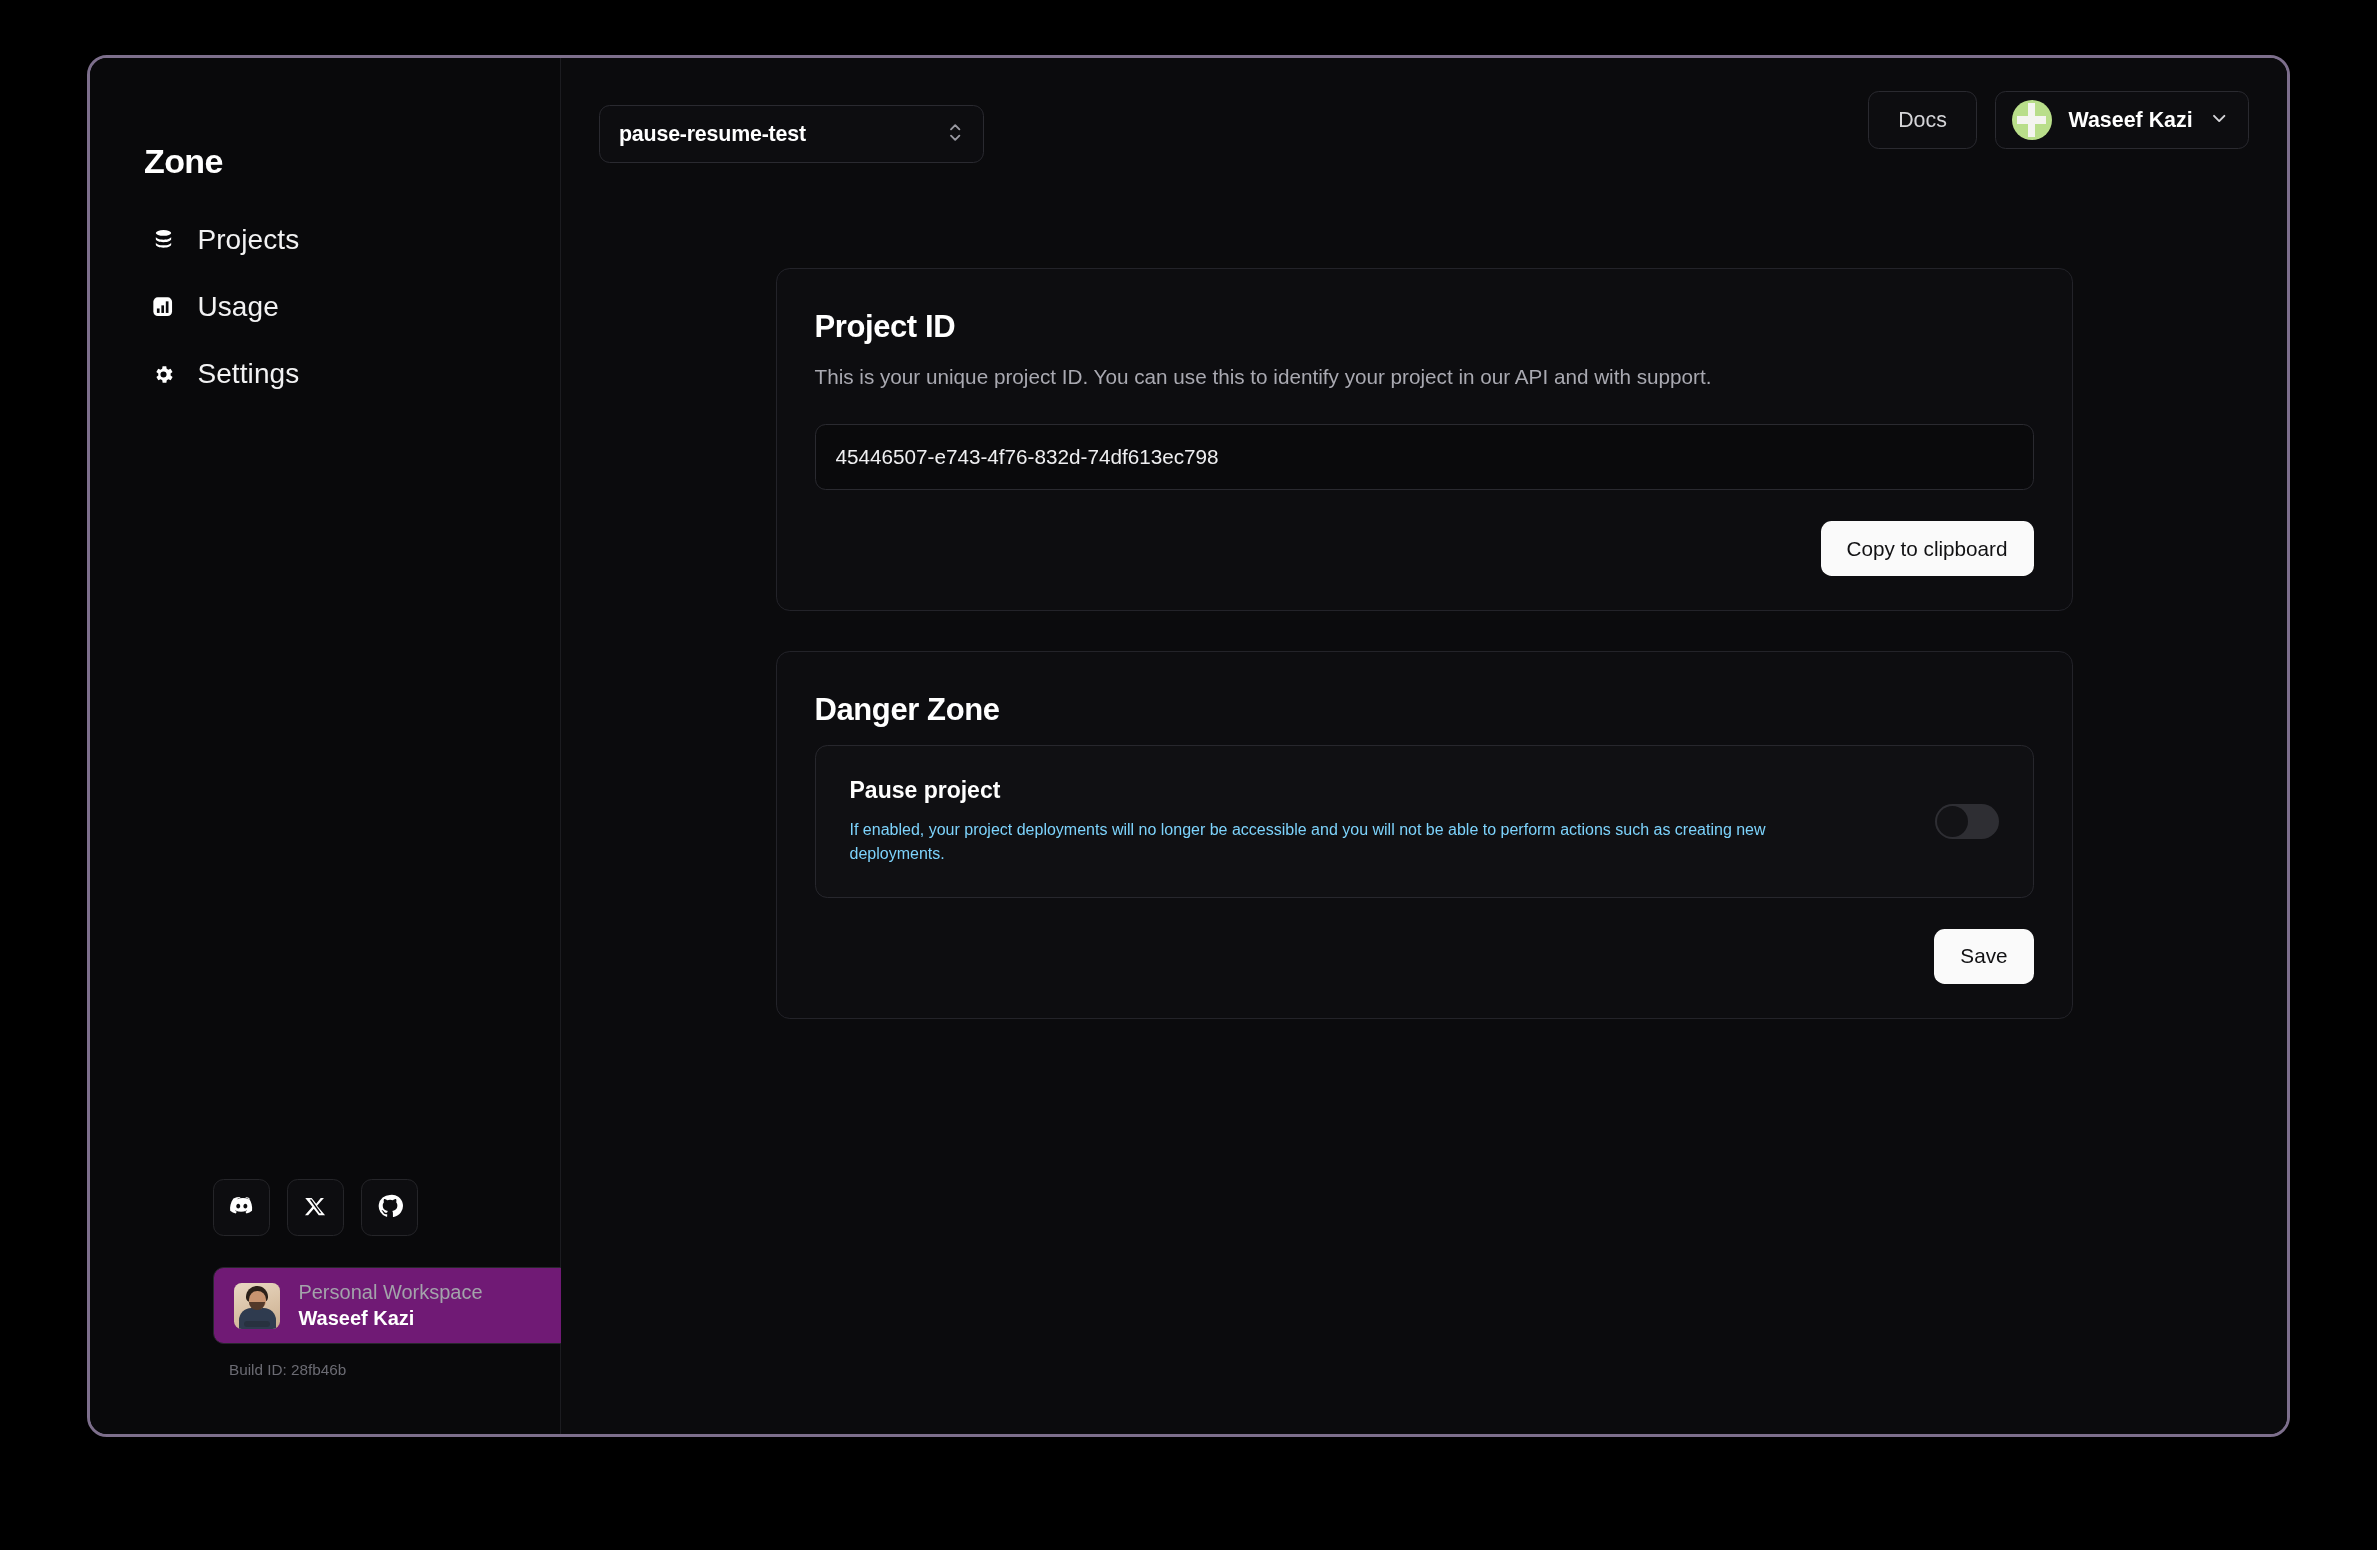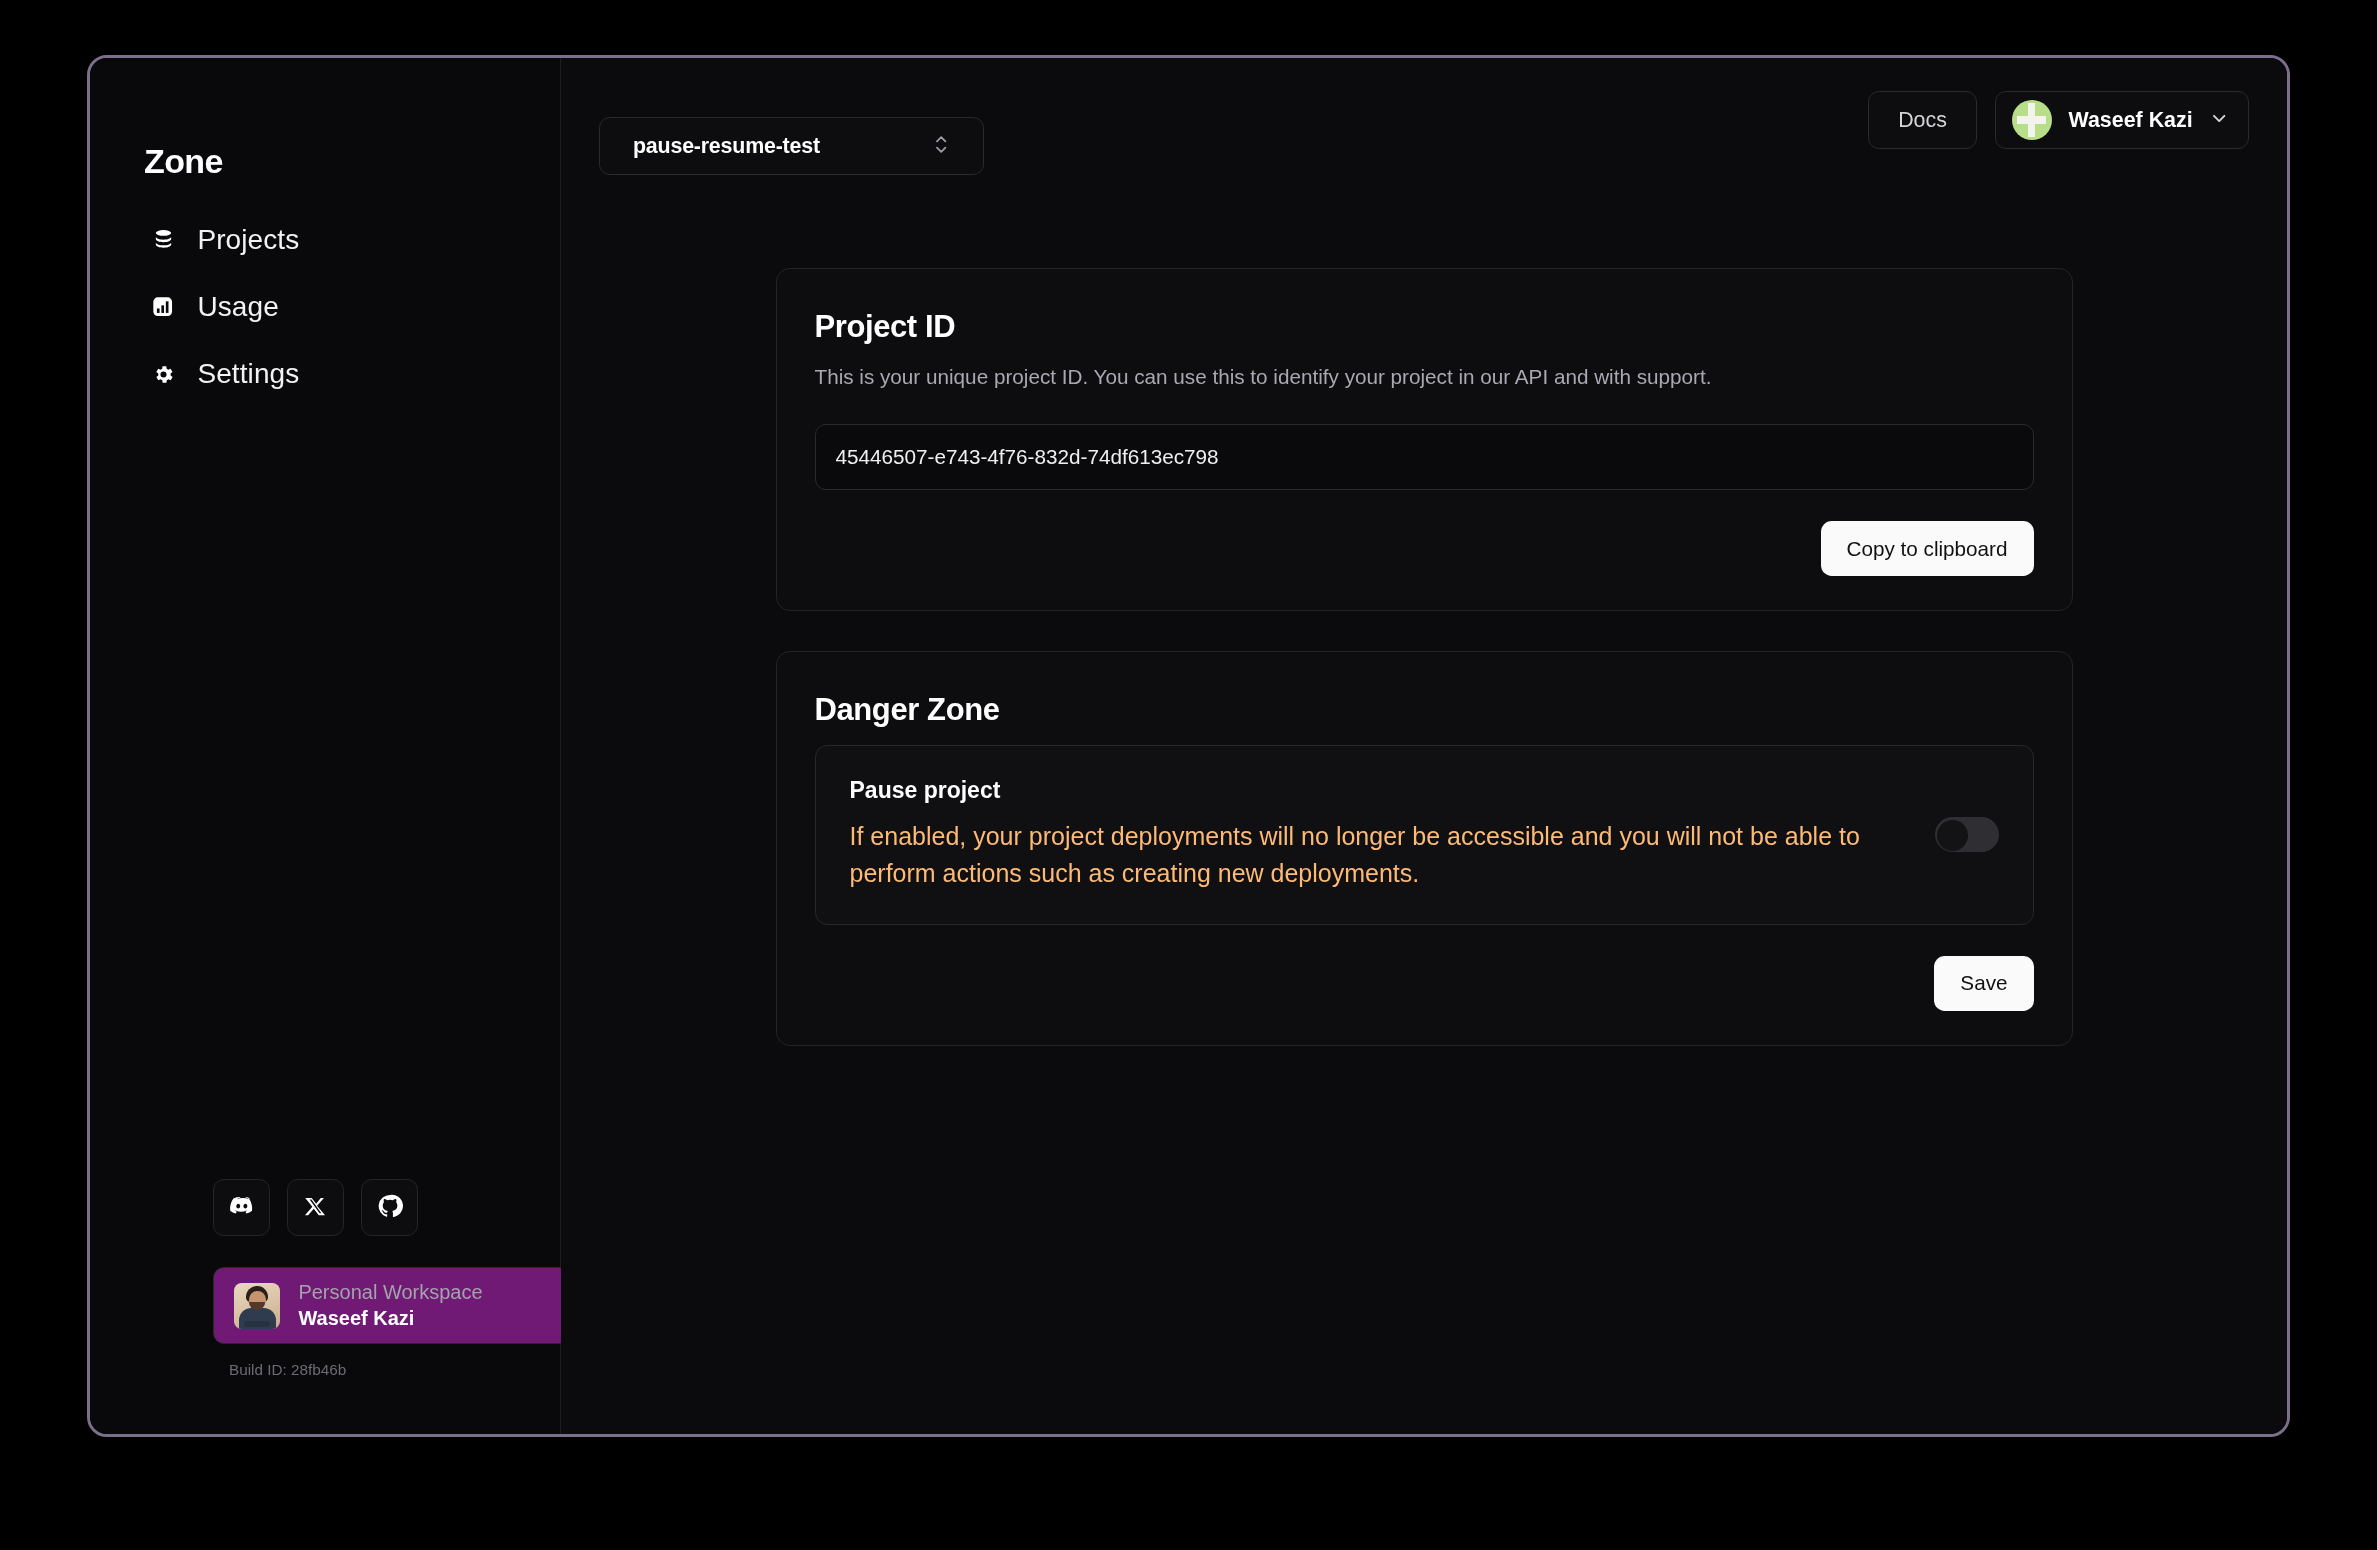--- a/index.html
+++ b/index.html
@@ -172,23 +172,22 @@
     position: absolute;
     left: 38px;
     top: 47px;
     width: 385px;
     height: 58px;
     border: 1.5px solid #2a2a30;
     border-radius: 10.7px;
     background: #0d0d10;
     display: flex;
     align-items: center;
-    padding: 0 33px;
-    cursor: pointer;
-    margin-top: 12px;
+    padding: 0 19px;
+    cursor: pointer;
   }
   .project-select .ps-label {
     flex: 1;
     font-size: 21.4px;
     color: #ffffff;
     font-weight: 700;
     letter-spacing: -0.2px;
   }
 
   .topbar-right {
@@ -324,22 +323,22 @@
     margin-top: 7.7px;
   }
   .danger-text { flex: 1; }
   .danger-heading {
     font-size: 23px;
     color: #ffffff;
     font-weight: 700;
     margin-bottom: 13.8px;
   }
   .danger-body {
-    font-size: 25px;
-    color: #fdba74;
+    font-size: 16px;
+    color: #7dd3fc;
     line-height: 1.5;
     max-width: 1011px;
   }
 
   .toggle {
     width: 64px;
     height: 35px;
     border-radius: 17.6px;
     background: #2e2e33;
     position: relative;

